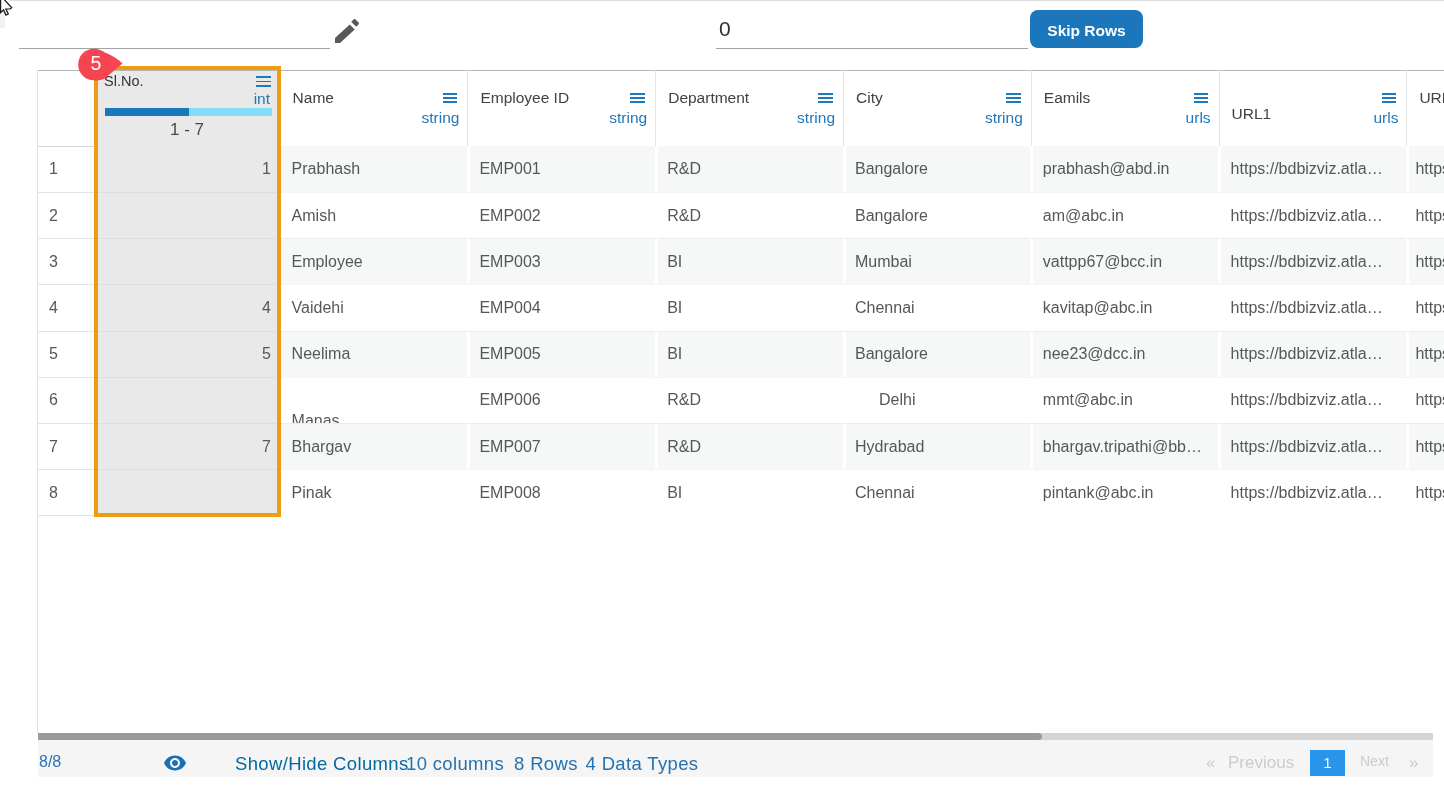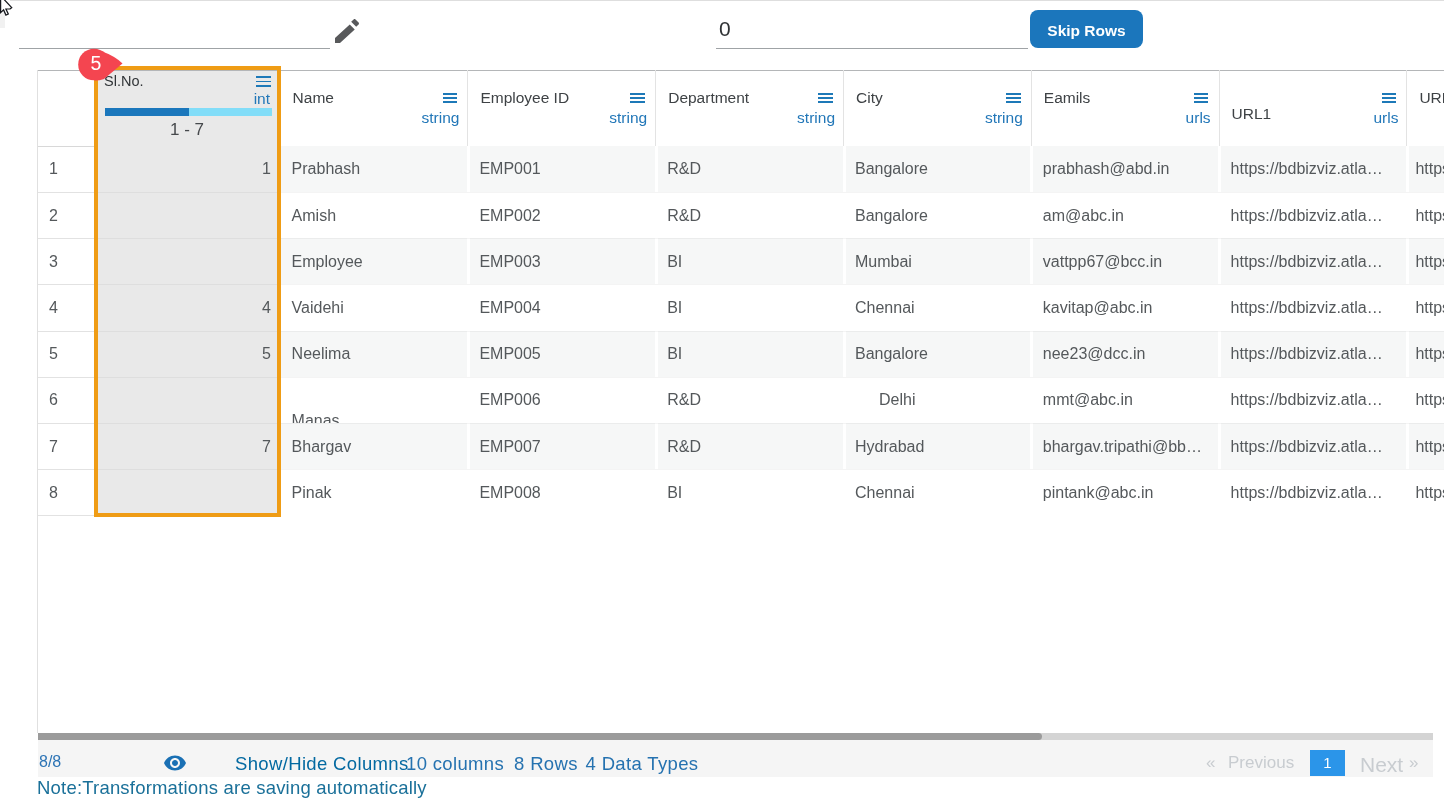--- a/index.html
+++ b/index.html
@@ -210,15 +210,14 @@
 <svg class="abs" style="left:163px;top:750.5px;" width="24" height="24" viewBox="0 0 24 24">
       <path fill="#1a70b4" d="M12 4.5C7 4.5 2.73 7.61 1 12c1.73 4.39 6 7.5 11 7.5s9.27-3.11 11-7.5c-1.73-4.39-6-7.5-11-7.5zM12 17c-2.76 0-5-2.24-5-5s2.24-5 5-5 5 2.24 5 5-2.24 5-5 5zm0-8c-1.66 0-3 1.34-3 3s1.34 3 3 3 3-1.34 3-3-1.34-3-3-3z"></path>
     </svg>
 <div class="abs" style="left:191px;top:752.5px;font-size:18.5px;letter-spacing:0.35px;color:#0369a1;margin-left:44px;">Show/Hide Columns</div>
 <div class="abs" style="left:406px;top:752.5px;font-size:18.5px;letter-spacing:0.35px;color:#2572b0;">10 columns</div>
 <div class="abs" style="left:514px;top:752.5px;font-size:18.5px;letter-spacing:0.35px;color:#2572b0;">8 Rows</div>
 <div class="abs" style="left:585.5px;top:752.5px;font-size:18.5px;letter-spacing:0.35px;color:#2572b0;">4 Data Types</div>
 <div class="abs" style="left:1206px;top:752.5px;font-size:17px;color:#c8ccd0;">«</div>
 <div class="abs" style="left:1228px;top:752.5px;font-size:17px;color:#c8ccd0;">Previous</div>
 <div class="abs" style="left:1310px;top:750px;width:35px;height:26px;background:#2b95e9;color:#fff;font-size:15px;text-align:center;line-height:26px;">1</div>
-<div class="abs" style="left:1360px;top:752.5px;font-size:21px;color:#c8ccd0;">Next</div>
+<div class="abs" style="left:1360px;top:752.5px;font-size:14px;color:#c8ccd0;">Next</div>
 <div class="abs" style="left:1409px;top:752.5px;font-size:17px;color:#c8ccd0;">»</div>
-<div class="abs" style="left:37px;top:777px;font-size:18.5px;letter-spacing:0.2px;color:#1a7099;">Note:Transformations are saving automatically</div>
 </div>
 </body></html>

